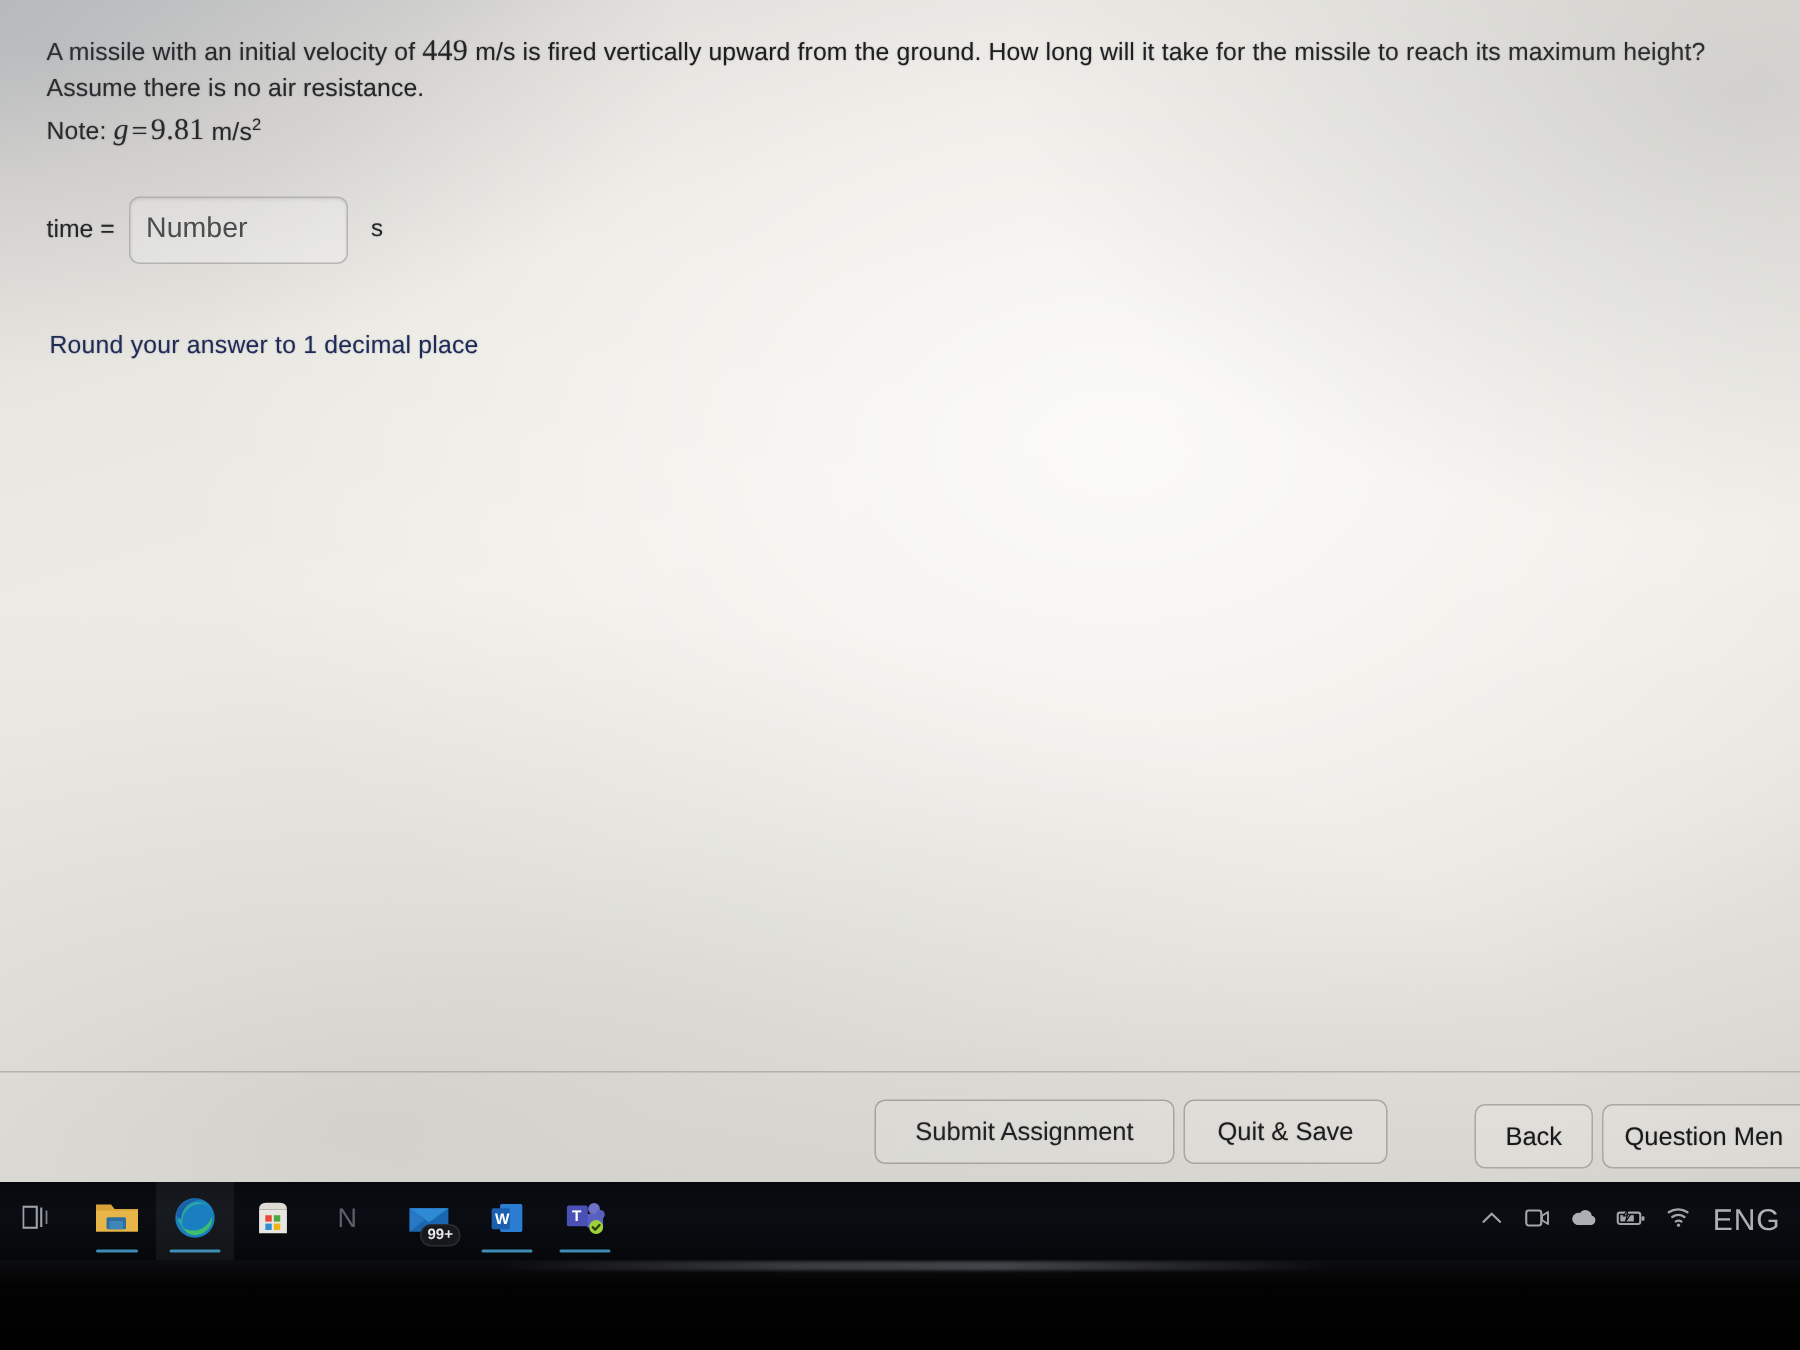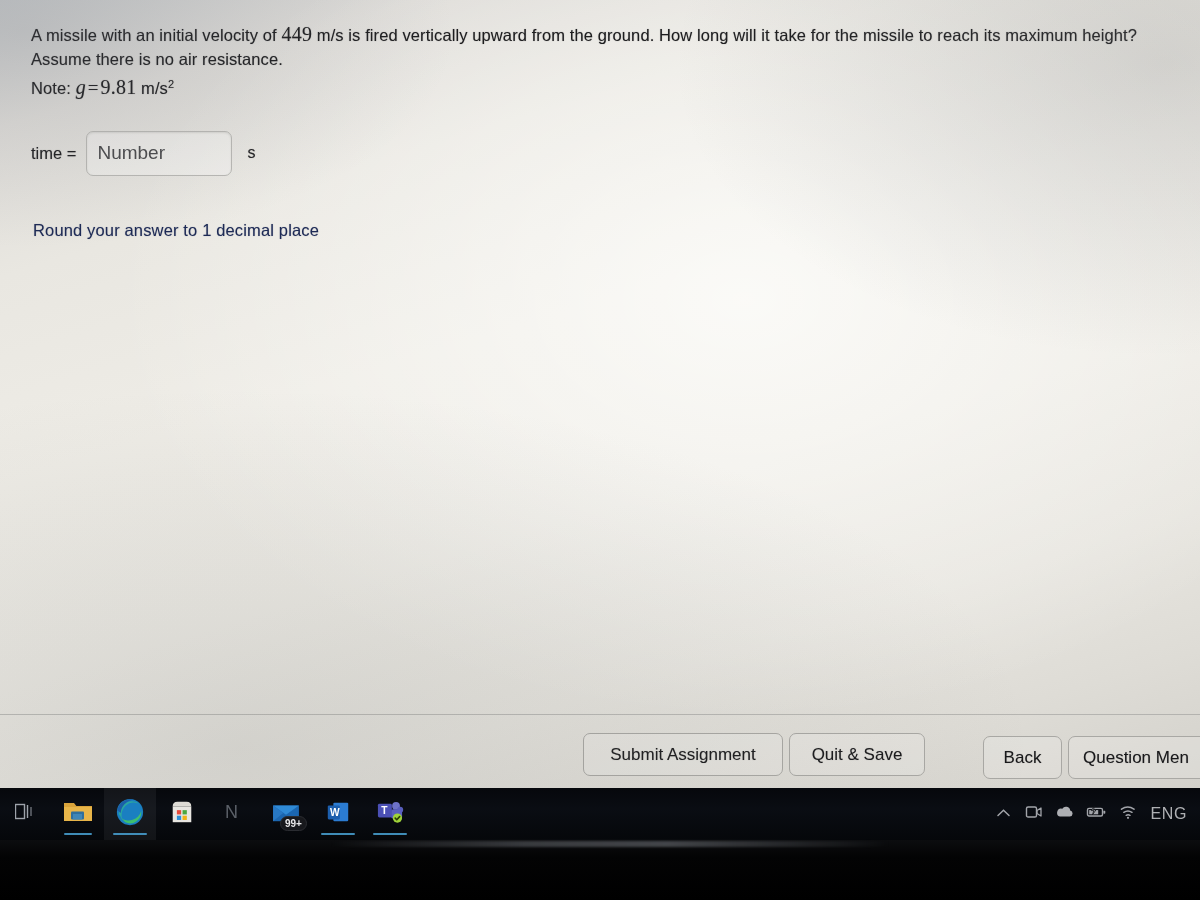--- a/index.html
+++ b/index.html
@@ -221,21 +221,21 @@
   .tray-item {
     width: 29px; height: 52px;
     display: flex; align-items: center; justify-content: center;
     cursor: pointer;
     opacity: 0.80;
   }
   #tray-lang {
     width: auto;
     padding: 0 7px;
     color: #d8d9dc;
-    font-size: 16px;
+    font-size: 20px;
     letter-spacing: 0.6px;
     font-family: "Liberation Sans", sans-serif;
     text-align: right;
   }
 
   
   #bezel {
     position: absolute;
     left: 0; top: 840px;
     width: 1200px; height: 60px;

